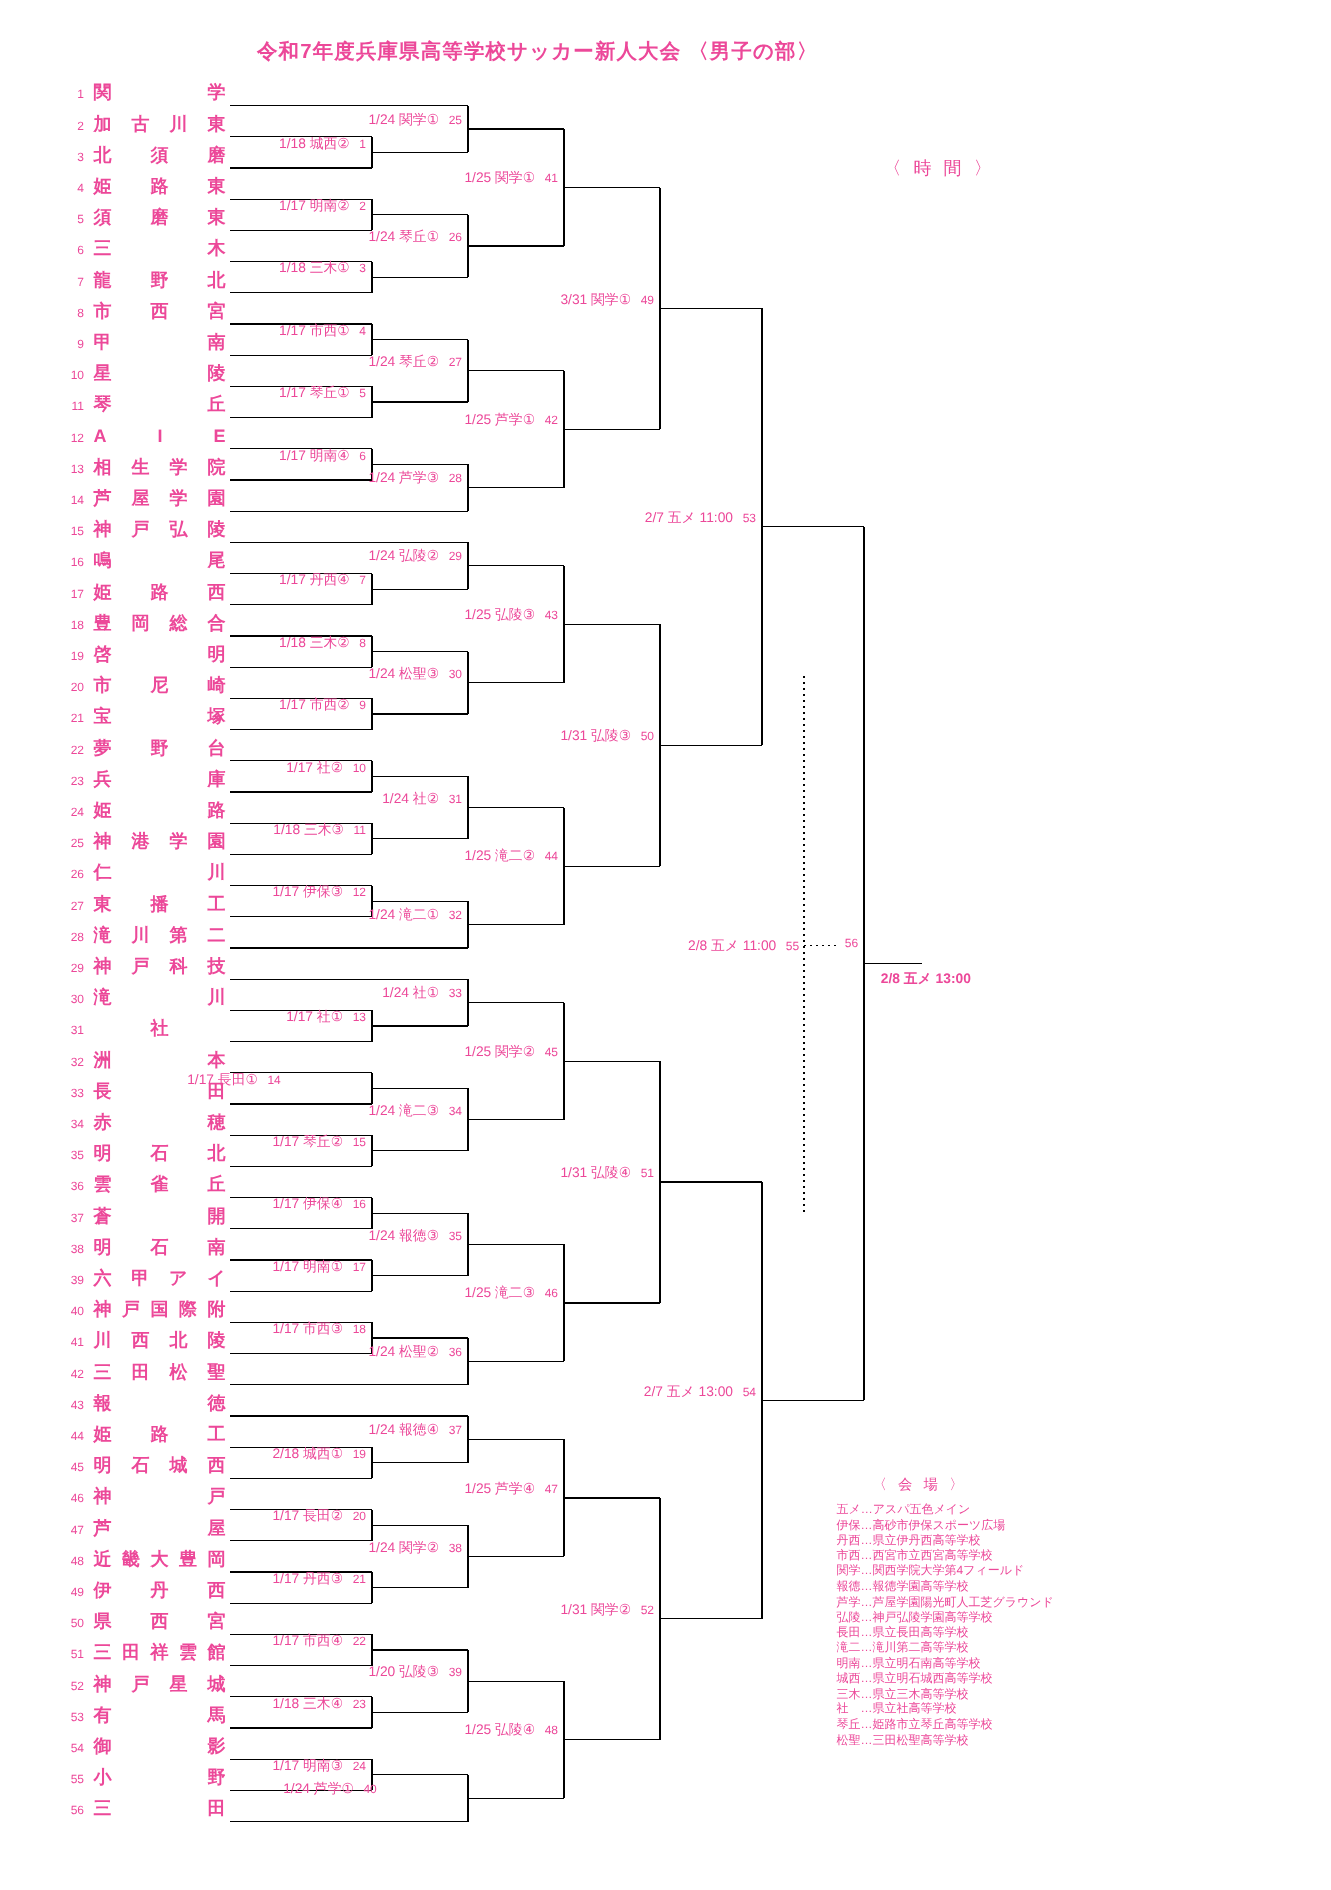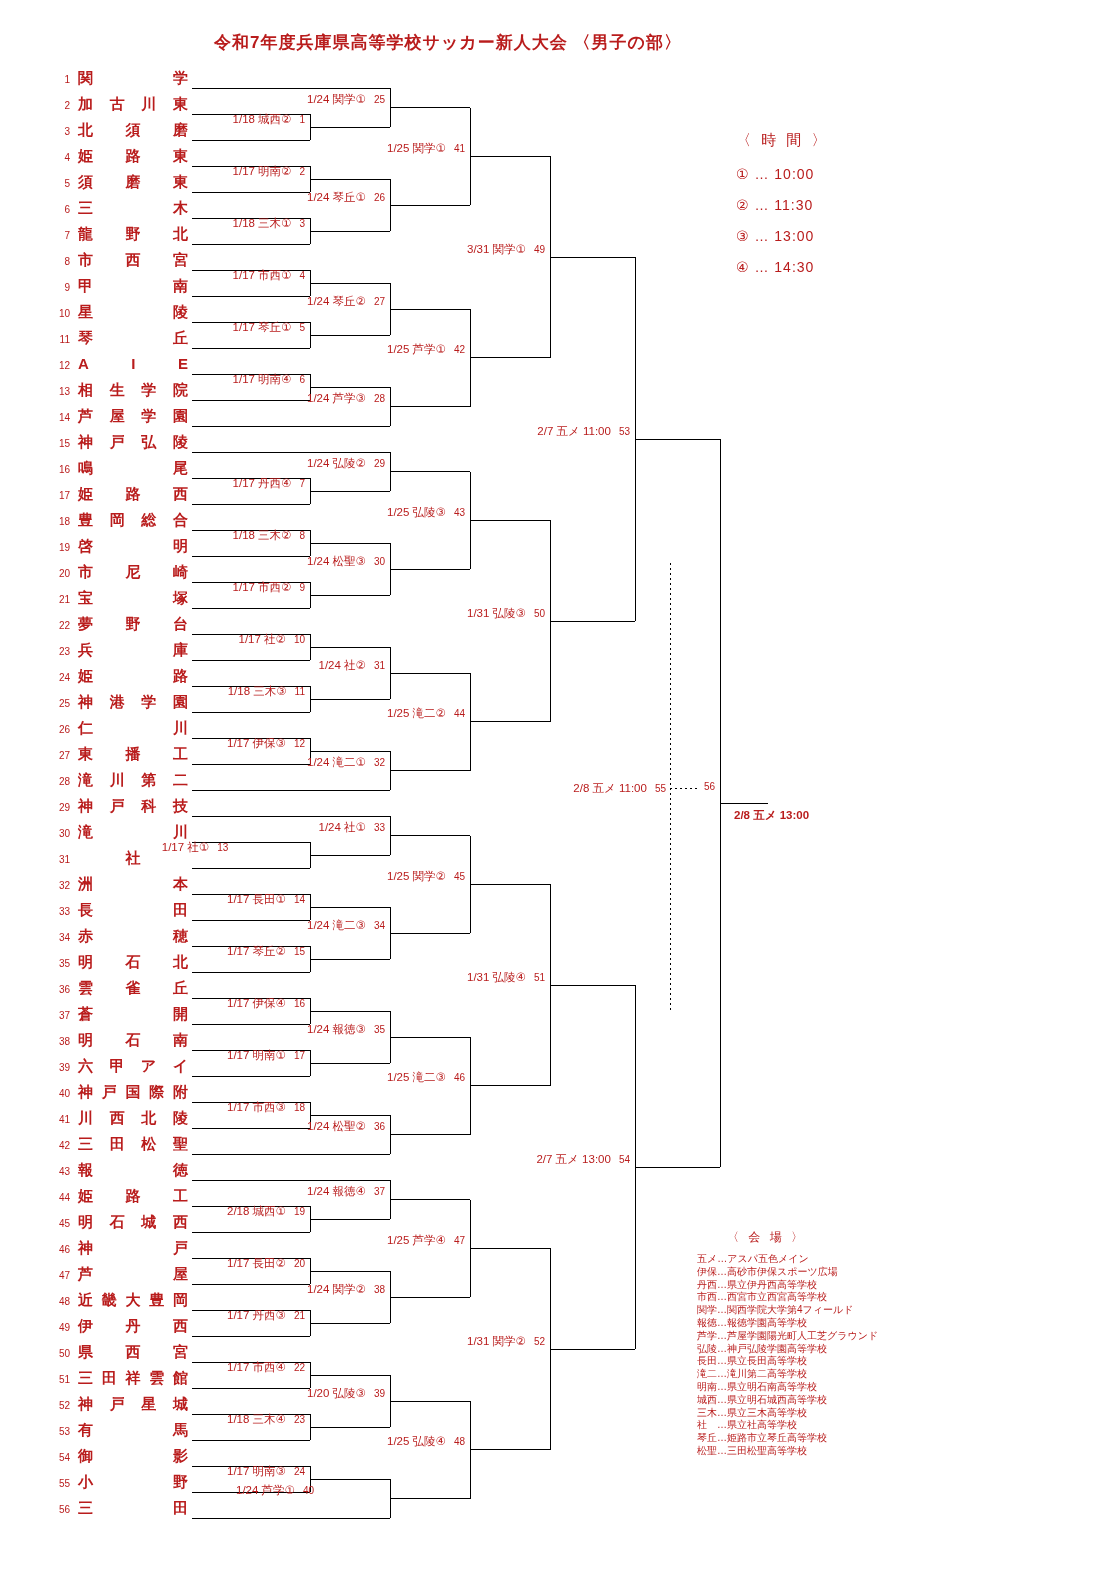--- a/index.html
+++ b/index.html
@@ -1,18 +1,18 @@
 <!DOCTYPE html>
 <html><head>
 <meta charset="utf-8">
 <style>
   * { box-sizing: border-box; }
   html,body { margin:0; padding:0; background:#ffffff; }
   .page { position:relative; width:1074px; height:1575px; background:#ffffff;
-          font-family:"Liberation Sans","DejaVu Sans",sans-serif; color:#b91c1c; overflow:hidden; }
+          font-family:"Liberation Sans","DejaVu Sans",sans-serif; color:#ec4899; overflow:hidden; }
   .title { position:absolute; left:0; top:31px; width:896px; text-align:center;
            font-size:17px; font-weight:700; letter-spacing:1px; }
   svg.lines { position:absolute; left:0; top:0; }
   svg.lines line { stroke:#000; stroke-width:1; shape-rendering:crispEdges; }
   svg.lines line.dot { stroke-dasharray:2 3; }
   .tnum { position:absolute; left:44px; width:26px; text-align:right; font-size:10px; }
   .tname { position:absolute; left:78px; width:110px; display:flex; justify-content:space-between;
            font-size:15px; font-weight:700; line-height:19px; }
   .tname.single { justify-content:center; }
   .mlabel { position:absolute; width:220px; text-align:right; font-size:11.5px; white-space:nowrap; }
@@ -539,22 +539,22 @@
       <div class="mlabel" style="left: 85px; top: 215.5px;"><span>1/18 三木①</span><span class="mnum">3</span></div>
       <div class="mlabel" style="left: 85px; top: 267.5px;"><span>1/17 市西①</span><span class="mnum">4</span></div>
       <div class="mlabel" style="left: 85px; top: 319.5px;"><span>1/17 琴丘①</span><span class="mnum">5</span></div>
       <div class="mlabel" style="left: 85px; top: 371.5px;"><span>1/17 明南④</span><span class="mnum">6</span></div>
       <div class="mlabel" style="left: 85px; top: 475.5px;"><span>1/17 丹西④</span><span class="mnum">7</span></div>
       <div class="mlabel" style="left: 85px; top: 527.5px;"><span>1/18 三木②</span><span class="mnum">8</span></div>
       <div class="mlabel" style="left: 85px; top: 579.5px;"><span>1/17 市西②</span><span class="mnum">9</span></div>
       <div class="mlabel" style="left: 85px; top: 631.5px;"><span>1/17 社②</span><span class="mnum">10</span></div>
       <div class="mlabel" style="left: 85px; top: 683.5px;"><span>1/18 三木③</span><span class="mnum">11</span></div>
       <div class="mlabel" style="left: 85px; top: 735.5px;"><span>1/17 伊保③</span><span class="mnum">12</span></div>
-      <div class="mlabel" style="left: 85px; top: 839.5px; text-align: center;"><span>1/17 社①</span><span class="mnum">13</span></div>
-      <div class="mlabel" style="left: 85px; top: 891.5px;"><span>1/17 長田①</span><span class="mnum">14</span></div>
+      <div class="mlabel" style="left: 85px; top: 839.5px;"><span>1/17 社①</span><span class="mnum">13</span></div>
+      <div class="mlabel" style="left: 85px; top: 891.5px; text-align: center;"><span>1/17 長田①</span><span class="mnum">14</span></div>
       <div class="mlabel" style="left: 85px; top: 943.5px;"><span>1/17 琴丘②</span><span class="mnum">15</span></div>
       <div class="mlabel" style="left: 85px; top: 995.5px;"><span>1/17 伊保④</span><span class="mnum">16</span></div>
       <div class="mlabel" style="left: 85px; top: 1047.5px;"><span>1/17 明南①</span><span class="mnum">17</span></div>
       <div class="mlabel" style="left: 85px; top: 1099.5px;"><span>1/17 市西③</span><span class="mnum">18</span></div>
       <div class="mlabel" style="left: 85px; top: 1203.5px;"><span>2/18 城西①</span><span class="mnum">19</span></div>
       <div class="mlabel" style="left: 85px; top: 1255.5px;"><span>1/17 長田②</span><span class="mnum">20</span></div>
       <div class="mlabel" style="left: 85px; top: 1307.5px;"><span>1/17 丹西③</span><span class="mnum">21</span></div>
       <div class="mlabel" style="left: 85px; top: 1359.5px;"><span>1/17 市西④</span><span class="mnum">22</span></div>
       <div class="mlabel" style="left: 85px; top: 1411.5px;"><span>1/18 三木④</span><span class="mnum">23</span></div>
       <div class="mlabel" style="left: 85px; top: 1463.5px;"><span>1/17 明南③</span><span class="mnum">24</span></div>
@@ -587,26 +587,20 @@
       <div class="mlabel" style="left: 325px; top: 969.5px;"><span>1/31 弘陵④</span><span class="mnum">51</span></div>
       <div class="mlabel" style="left: 325px; top: 1333.5px;"><span>1/31 関学②</span><span class="mnum">52</span></div>
       <div class="mlabel" style="left: 410px; top: 423.5px;"><span>2/7 五メ 11:00</span><span class="mnum">53</span></div>
       <div class="mlabel" style="left: 410px; top: 1151.5px;"><span>2/7 五メ 13:00</span><span class="mnum">54</span></div>
       <div class="champ-label" style="left: 734px; top: 808px; font-weight: bold;">2/8 五メ 13:00</div>
       <div class="final-num" style="left: 704px; top: 781px;">56</div>
       <div class="mlabel" style="left: 446px; top: 780.5px;"><span>2/8 五メ 11:00</span><span class="mnum">55</span></div>
     </div>
   <div class="legend-time">
     <div class="lt-title">〈 時 間 〉</div>
-    <div id="time-items">
-        <div class="lt-item">① … 10:00</div>
-        <div class="lt-item">② … 11:30</div>
-        <div class="lt-item">③ … 13:00</div>
-        <div class="lt-item">④ … 14:30</div>
-      </div>
   </div>
   <div class="legend-venue">
     <div class="lv-title">〈 会 場 〉</div>
     <div id="venue-items">
         <div class="lv-item">五メ…アスパ五色メイン</div>
         <div class="lv-item">伊保…高砂市伊保スポーツ広場</div>
         <div class="lv-item">丹西…県立伊丹西高等学校</div>
         <div class="lv-item">市西…西宮市立西宮高等学校</div>
         <div class="lv-item">関学…関西学院大学第4フィールド</div>
         <div class="lv-item">報徳…報徳学園高等学校</div>

